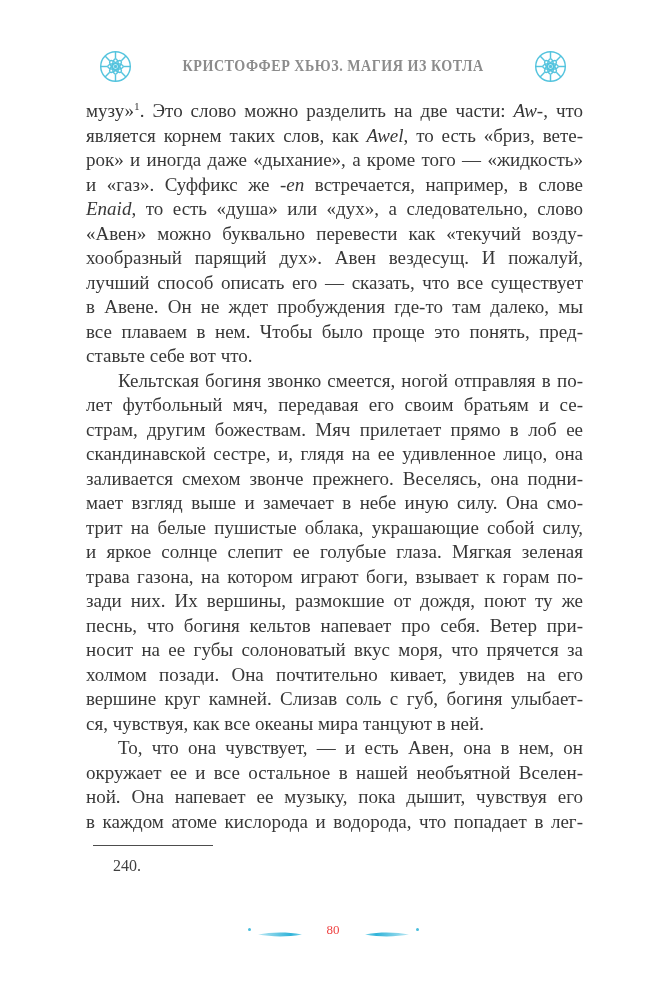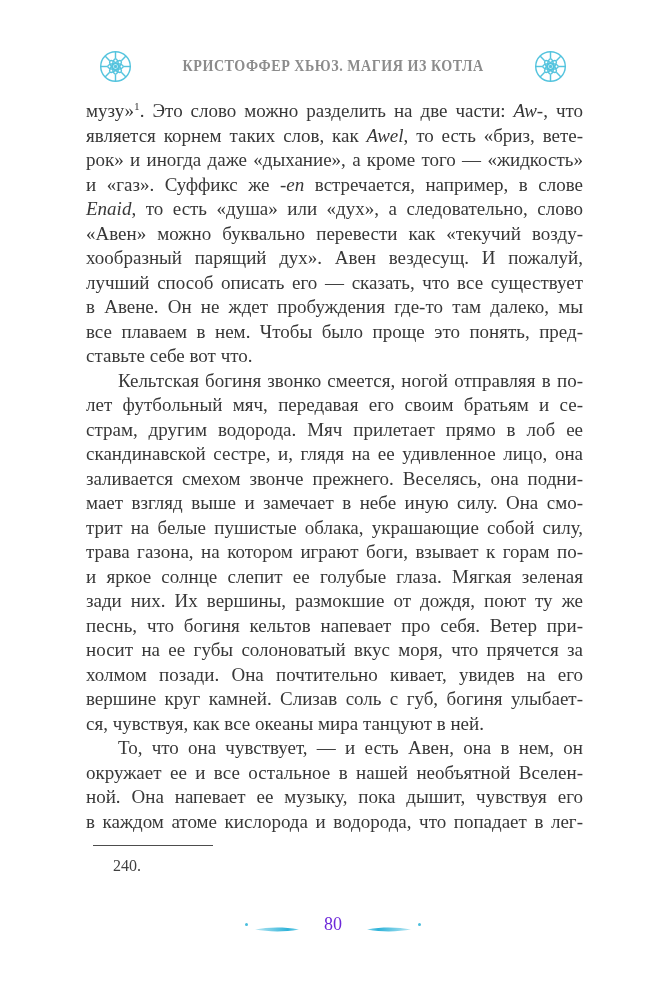--- a/index.html
+++ b/index.html
@@ -80,22 +80,22 @@
     padding-left:27px;
     font-size:16px;line-height:21px;
   }
   
   .footer{
     position:absolute;
     left:0;right:0;top:915px;
     display:flex;align-items:center;justify-content:center;
   }
   .page-number{
-    font-size:18px;color:#6d28d9;
-    margin:0 24px;
+    font-size:13px;color:#ef4444;
+    margin:8px 24px;
     line-height:1;
   }
   .flourish{width:46px;height:9px;flex:0 0 auto;}
   .flourish.mirror{transform:scaleX(-1);}
   .end-dot{
     width:3px;height:3px;border-radius:50%;
     background:#49bedd;flex:0 0 auto;
   }
   .end-dot.left{margin-right:6px;}
   .end-dot.right{margin-left:6px;}
@@ -159,27 +159,27 @@
         <div class="line">«Авен» можно буквально перевести как «текучий возду-</div>
         <div class="line">хообразный парящий дух». Авен вездесущ. И пожалуй,</div>
         <div class="line">лучший способ описать его — сказать, что все существует</div>
         <div class="line">в Авене. Он не ждет пробуждения где-то там далеко, мы</div>
         <div class="line">все плаваем в нем. Чтобы было проще это понять, пред-</div>
         <div class="line flush">ставьте себе вот что.</div>
       </div>
       <div class="para">
         <div class="line indent">Кельтская богиня звонко смеется, ногой отправляя в по-</div>
         <div class="line">лет футбольный мяч, передавая его своим братьям и се-</div>
-        <div class="line">страм, другим водорода. Мяч прилетает прямо в лоб ее</div>
+        <div class="line">страм, другим божествам. Мяч прилетает прямо в лоб ее</div>
         <div class="line">скандинавской сестре, и, глядя на ее удивленное лицо, она</div>
         <div class="line">заливается смехом звонче прежнего. Веселясь, она подни-</div>
         <div class="line">мает взгляд выше и замечает в небе иную силу. Она смо-</div>
         <div class="line">трит на белые пушистые облака, украшающие собой силу,</div>
+        <div class="line">и яркое солнце слепит ее голубые глаза. Мягкая зеленая</div>
         <div class="line">трава газона, на котором играют боги, взывает к горам по-</div>
-        <div class="line">и яркое солнце слепит ее голубые глаза. Мягкая зеленая</div>
         <div class="line">зади них. Их вершины, размокшие от дождя, поют ту же</div>
         <div class="line">песнь, что богиня кельтов напевает про себя. Ветер при-</div>
         <div class="line">носит на ее губы солоноватый вкус моря, что прячется за</div>
         <div class="line">холмом позади. Она почтительно кивает, увидев на его</div>
         <div class="line">вершине круг камней. Слизав соль с губ, богиня улыбает-</div>
         <div class="line flush">ся, чувствуя, как все океаны мира танцуют в ней.</div>
       </div>
       <div class="para">
         <div class="line indent">То, что она чувствует, — и есть Авен, она в нем, он</div>
         <div class="line">окружает ее и все остальное в нашей необъятной Вселен-</div>

